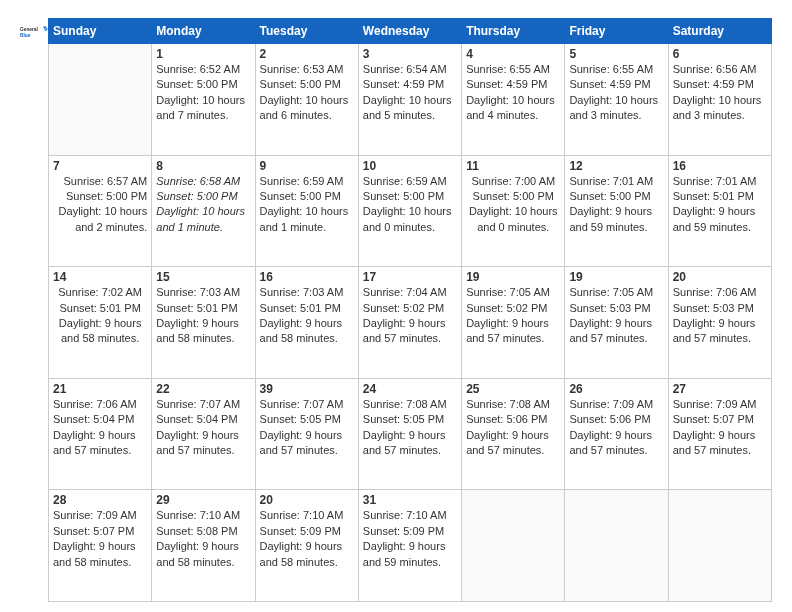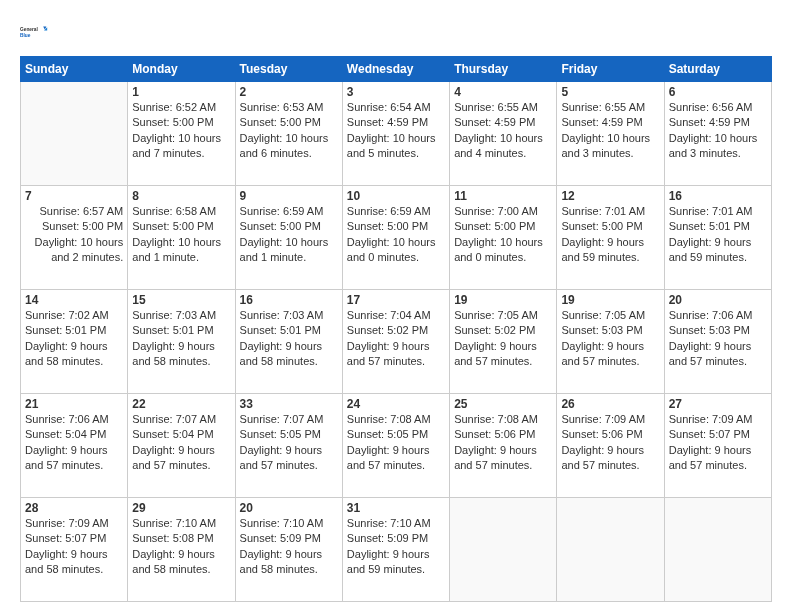--- a/index.html
+++ b/index.html
@@ -8,21 +8,21 @@
       height: 612px;
       background: #fff;
       font-family: Arial, sans-serif;
       overflow: hidden;
     }
     .page {
       width: 792px;
       height: 612px;
       padding: 18px 20px 10px 20px;
       display: flex;
-      flex-direction: column;
+      flex-direction: row;
     }
     .header {
       display: flex;
       justify-content: space-between;
       align-items: flex-start;
       margin-bottom: 10px;
     }
     .logo {
       display: flex;
       align-items: center;
@@ -169,42 +169,42 @@
         <tr>
           <td>
             <span class="day-num">7</span>
             <div class="cell-info" style="white-space: pre-line; text-align: right;">Sunrise: 6:57 AM
 Sunset: 5:00 PM
 Daylight: 10 hours
 and 2 minutes.</div>
           </td>
           <td>
             <span class="day-num">8</span>
-            <div class="cell-info" style="white-space: pre-line;">Sunrise: 6:58 AM
+            <div class="cell-info" style="white-space: pre-line; font-style: italic;">Sunrise: 6:58 AM
 Sunset: 5:00 PM
 Daylight: 10 hours
 and 1 minute.</div>
           </td>
           <td>
             <span class="day-num">9</span>
             <div class="cell-info" style="white-space: pre-line;">Sunrise: 6:59 AM
 Sunset: 5:00 PM
 Daylight: 10 hours
 and 1 minute.</div>
           </td>
           <td>
             <span class="day-num">10</span>
             <div class="cell-info" style="white-space: pre-line;">Sunrise: 6:59 AM
 Sunset: 5:00 PM
 Daylight: 10 hours
 and 0 minutes.</div>
           </td>
           <td>
             <span class="day-num">11</span>
-            <div class="cell-info" style="white-space: pre-line;">Sunrise: 7:00 AM
+            <div class="cell-info" style="white-space: pre-line; text-align: center;">Sunrise: 7:00 AM
 Sunset: 5:00 PM
 Daylight: 10 hours
 and 0 minutes.</div>
           </td>
           <td>
             <span class="day-num">12</span>
             <div class="cell-info" style="white-space: pre-line;">Sunrise: 7:01 AM
 Sunset: 5:00 PM
 Daylight: 9 hours
 and 59 minutes.</div>
@@ -213,21 +213,21 @@
             <span class="day-num">16</span>
             <div class="cell-info" style="white-space: pre-line;">Sunrise: 7:01 AM
 Sunset: 5:01 PM
 Daylight: 9 hours
 and 59 minutes.</div>
           </td>
         </tr>
         <tr>
           <td>
             <span class="day-num">14</span>
-            <div class="cell-info" style="white-space: pre-line;">Sunrise: 7:02 AM
+            <div class="cell-info" style="white-space: pre-line; text-align: center;">Sunrise: 7:02 AM
 Sunset: 5:01 PM
 Daylight: 9 hours
 and 58 minutes.</div>
           </td>
           <td>
             <span class="day-num">15</span>
             <div class="cell-info" style="white-space: pre-line;">Sunrise: 7:03 AM
 Sunset: 5:01 PM
 Daylight: 9 hours
 and 58 minutes.</div>
@@ -277,21 +277,21 @@
 and 57 minutes.</div>
           </td>
           <td>
             <span class="day-num">22</span>
             <div class="cell-info" style="white-space: pre-line;">Sunrise: 7:07 AM
 Sunset: 5:04 PM
 Daylight: 9 hours
 and 57 minutes.</div>
           </td>
           <td>
-            <span class="day-num">33</span>
+            <span class="day-num">39</span>
             <div class="cell-info" style="white-space: pre-line;">Sunrise: 7:07 AM
 Sunset: 5:05 PM
 Daylight: 9 hours
 and 57 minutes.</div>
           </td>
           <td>
             <span class="day-num">24</span>
             <div class="cell-info" style="white-space: pre-line;">Sunrise: 7:08 AM
 Sunset: 5:05 PM
 Daylight: 9 hours

